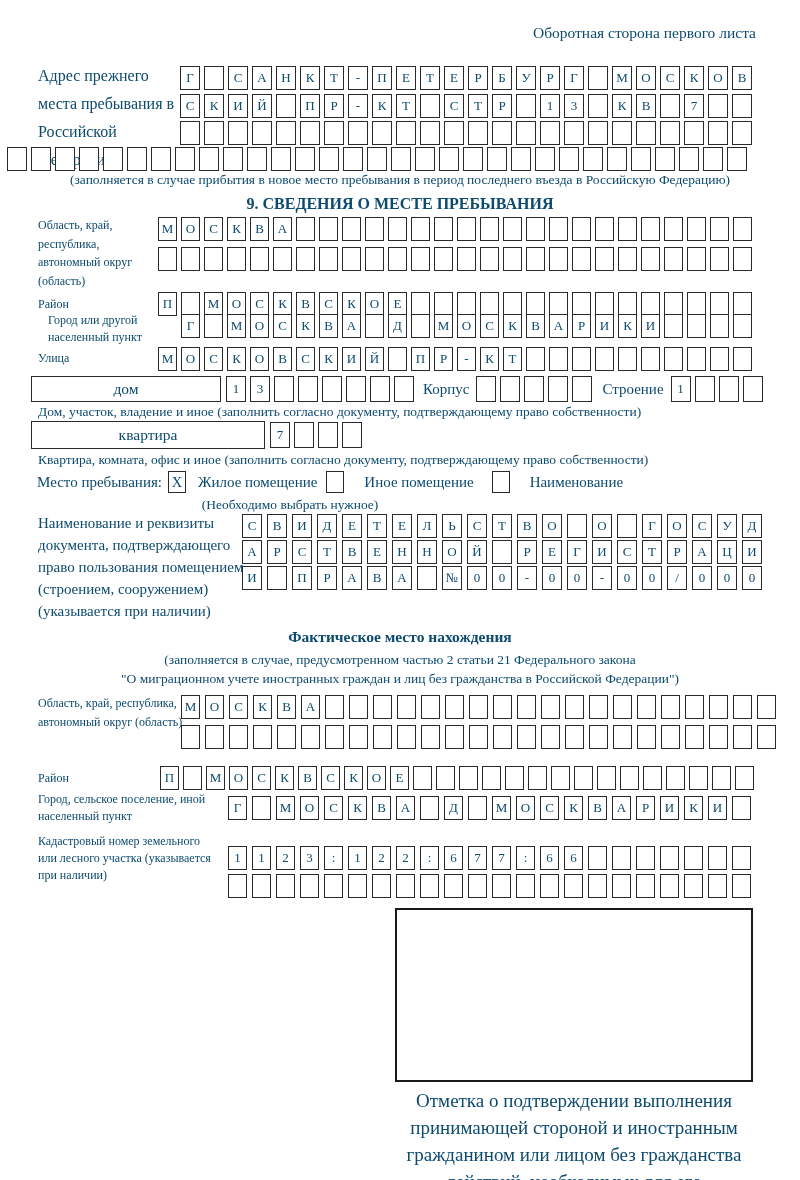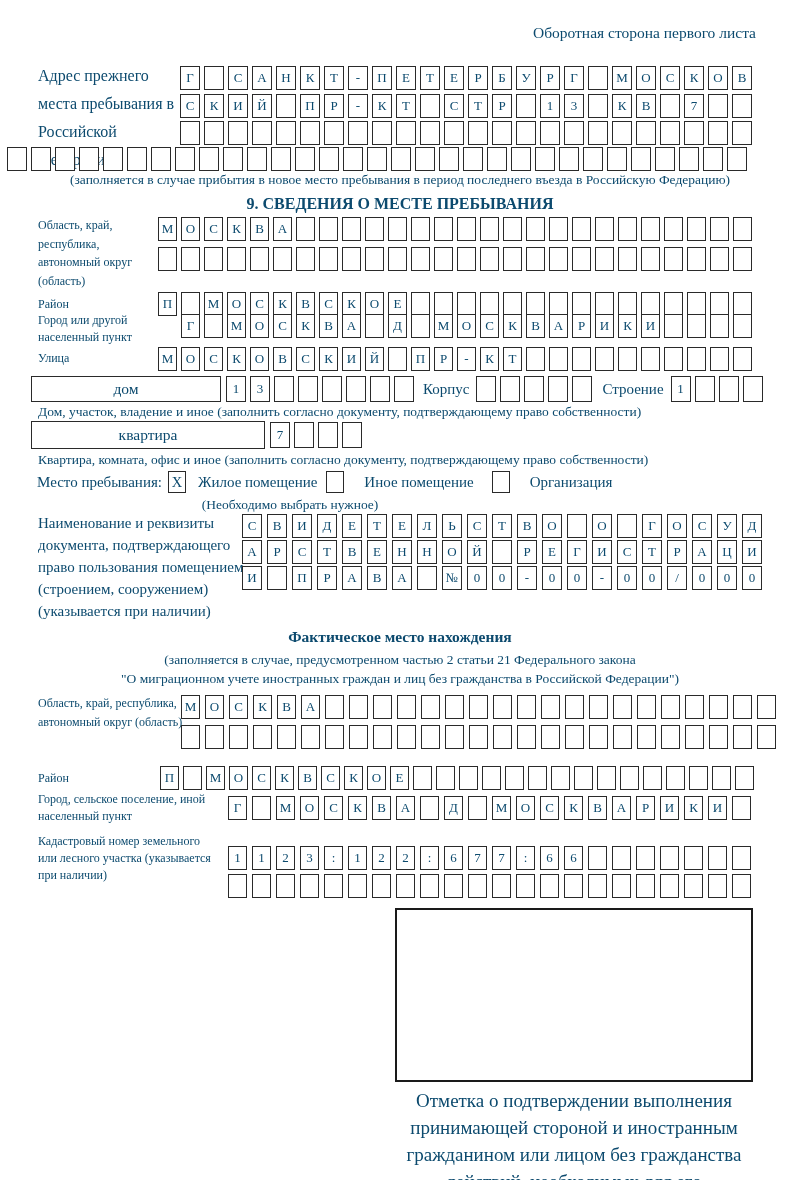--- a/index.html
+++ b/index.html
@@ -241,21 +241,21 @@
       <span class="cell"></span>
       <span class="cell"></span>
       <span class="cell"></span>
       <span class="cell"></span>
       <span class="cell"></span>
       <span class="cell"></span>
       <span class="cell"></span>
       <span class="cell"></span>
     </div>
 
-  <div class="abs lbl" style="left:38px;top:312px;width:132px;line-height:1.45;">Город или другой населенный пункт</div>
+  <div class="abs lbl" style="left:48px;top:312px;width:132px;line-height:1.45;">Город или другой населенный пункт</div>
   <div class="abs cells w19" style="left:181px;top:314px;">
       <span class="cell">Г</span>
       <span class="cell"></span>
       <span class="cell">М</span>
       <span class="cell">О</span>
       <span class="cell">С</span>
       <span class="cell">К</span>
       <span class="cell">В</span>
       <span class="cell">А</span>
       <span class="cell"></span>
@@ -348,21 +348,21 @@
   </div>
   <div class="abs note-l" style="left:38px;top:452px;">Квартира, комната, офис и иное (заполнить согласно документу, подтверждающему право собственности)</div>
 
   <div class="abs inline-row" style="left:37px;top:471px;">
     <div class="ilabel">Место пребывания:</div>
     <div class="checkbox" style="margin-left:6px;">X</div>
     <div class="ilabel" style="margin-left:12px;">Жилое помещение</div>
     <div class="checkbox" style="margin-left:9px;"></div>
     <div class="ilabel" style="margin-left:20px;">Иное помещение</div>
     <div class="checkbox" style="margin-left:18px;"></div>
-    <div class="ilabel" style="margin-left:20px;">Организация</div>
+    <div class="ilabel" style="margin-left:20px;">Наименование</div>
   </div>
   <div class="abs note-l" style="left:160px;top:497px;width:260px;text-align:center;">(Необходимо выбрать нужное)</div>
 
   <div class="abs lbl-doc" style="left:38px;top:512px;width:216px;">Наименование и реквизиты документа, подтверждающего право пользования помещением (строением, сооружением) (указывается при наличии)</div>
   <div class="abs cells g5" style="left:242px;top:514px;">
       <span class="cell">С</span>
       <span class="cell">В</span>
       <span class="cell">И</span>
       <span class="cell">Д</span>
       <span class="cell">Е</span>

